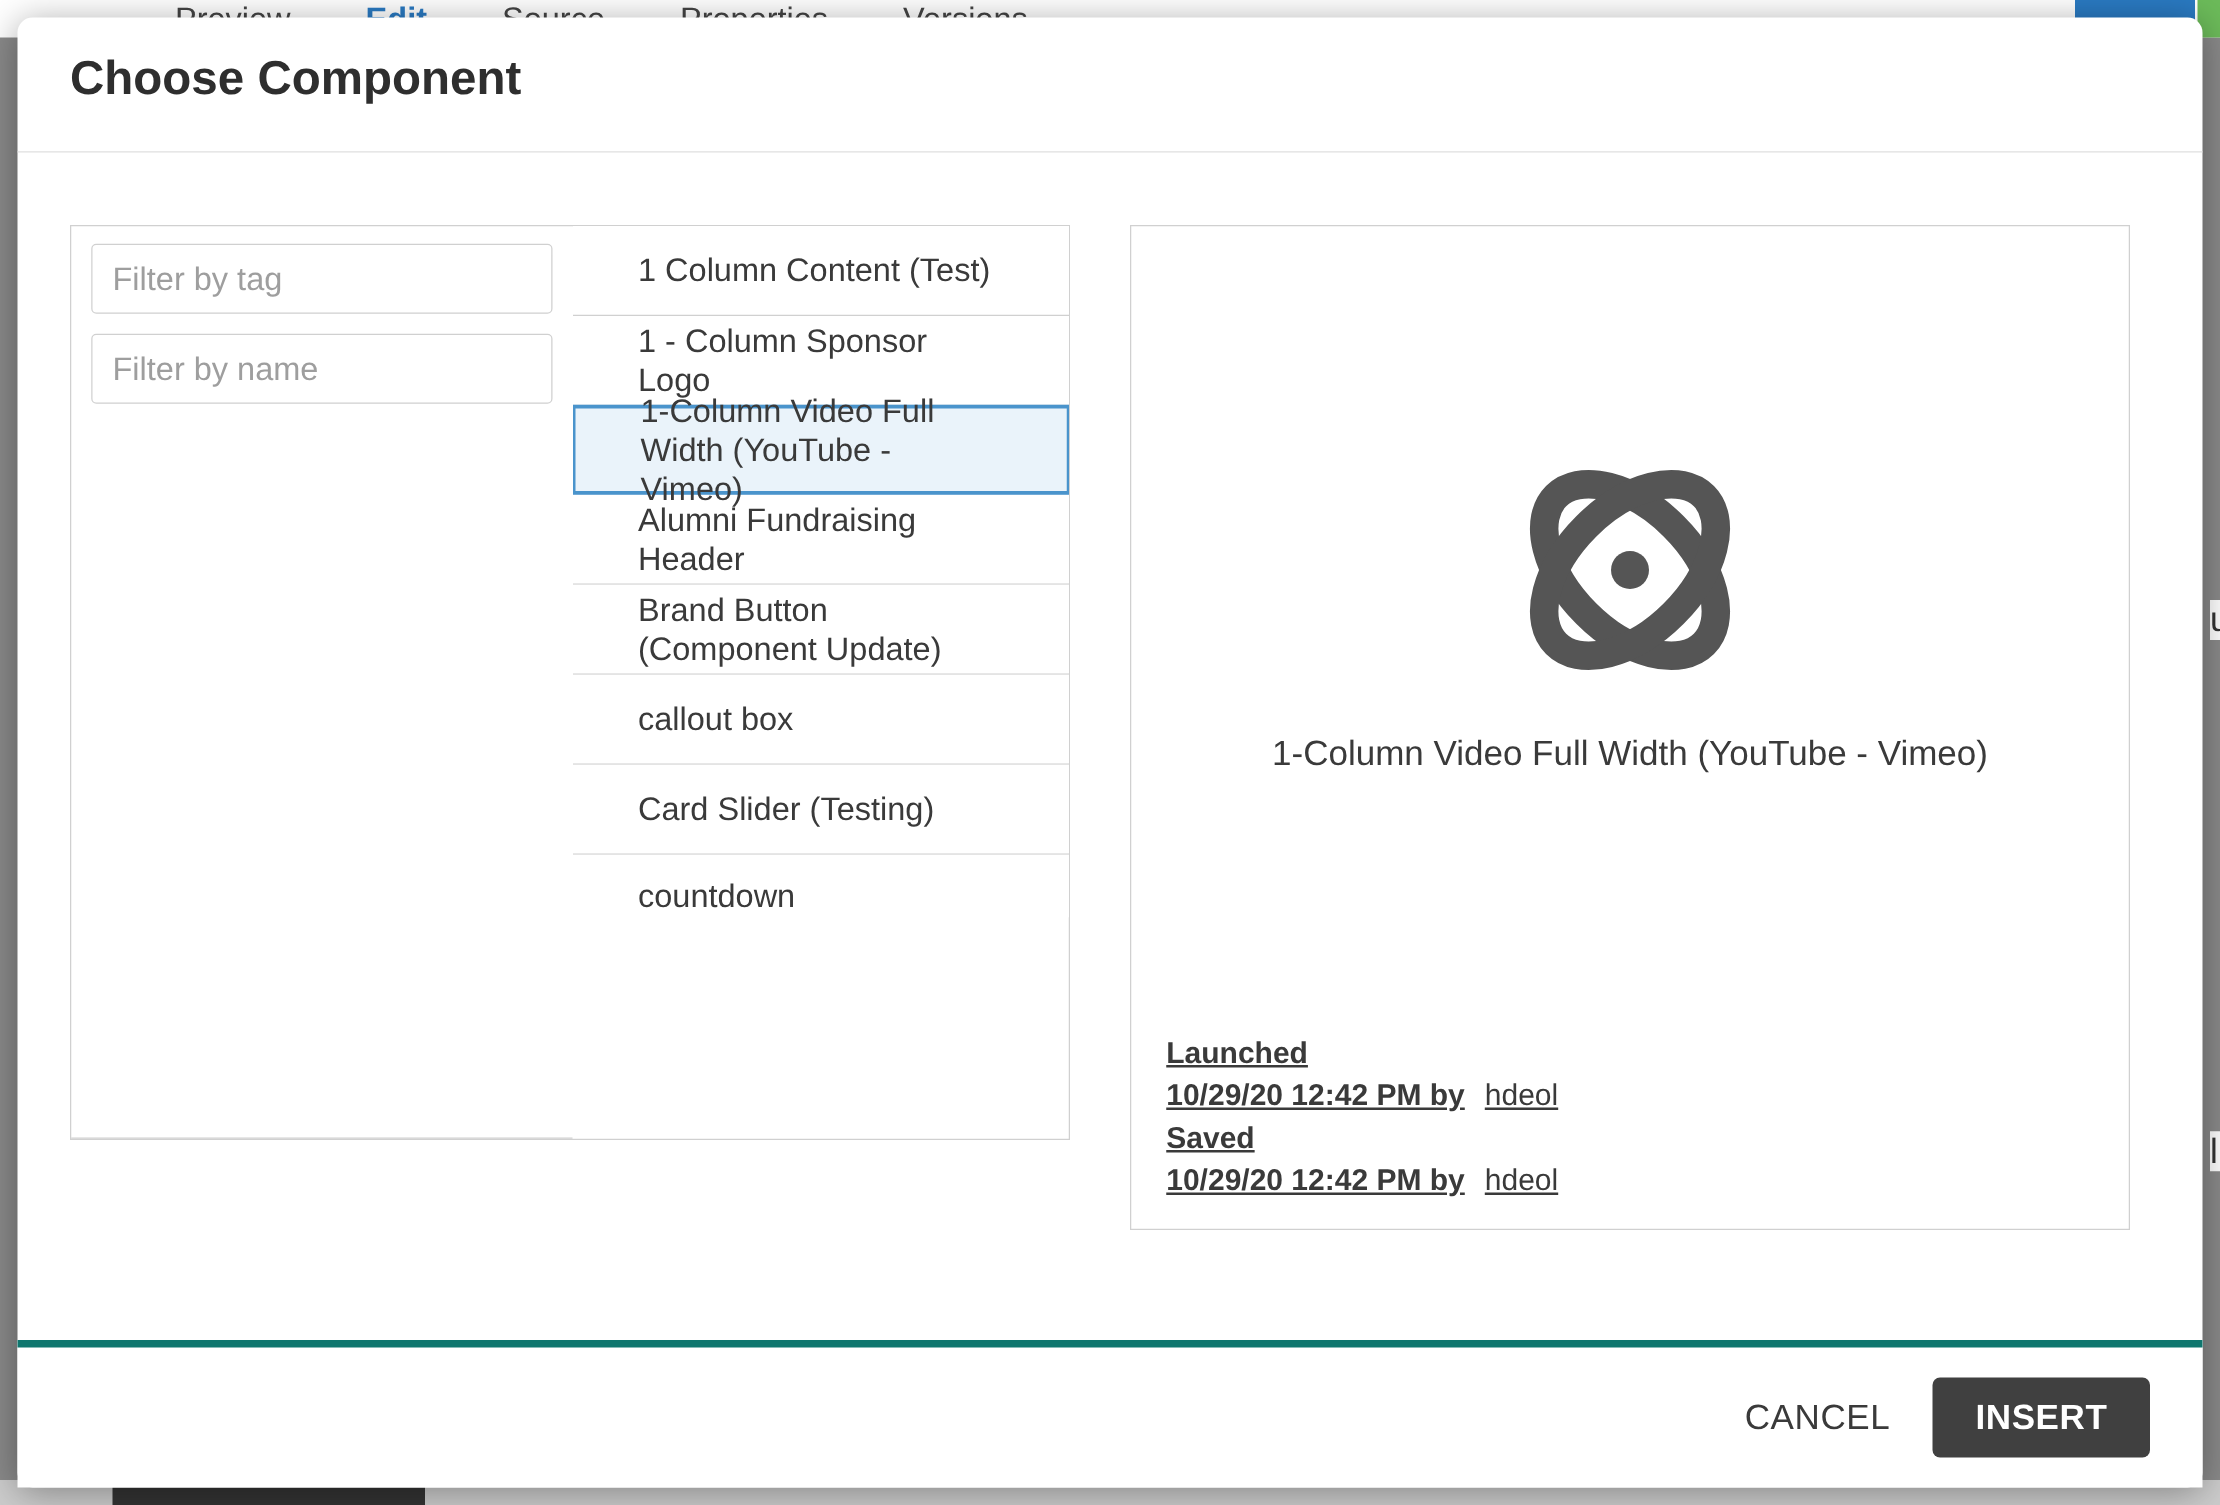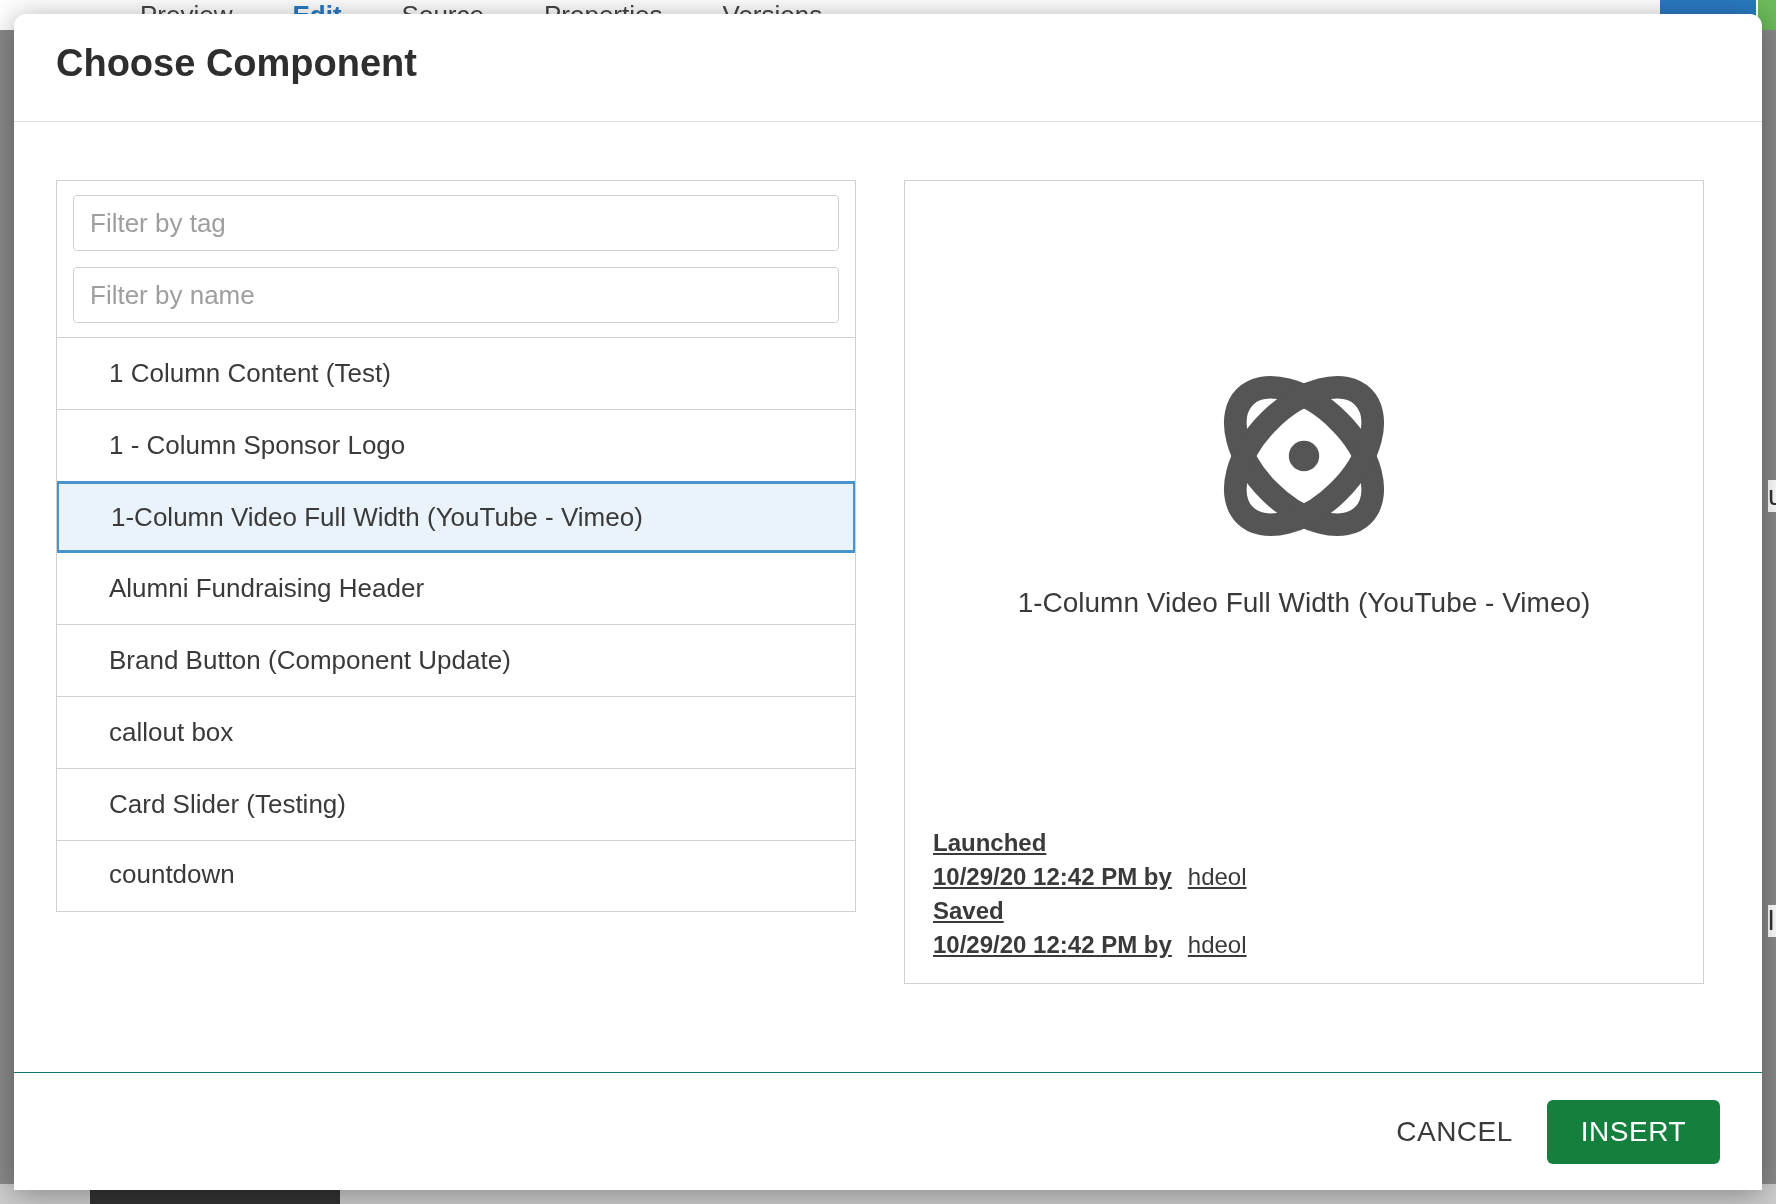--- a/index.html
+++ b/index.html
@@ -84,21 +84,21 @@
       gap: 48px;
       padding: 58px 42px 36px 42px;
       overflow: hidden;
     }
 
     
     .left-panel {
       width: 800px;
       border: 1px solid #d0d0d0;
       display: flex;
-      flex-direction: column;
+      flex-direction: row;
       height: 732px;
     }
     .filter-area {
       padding: 14px 16px 0 16px;
       display: flex;
       flex-direction: column;
       gap: 16px;
       border-bottom: 1px solid #d0d0d0;
       padding-bottom: 14px;
     }
@@ -176,47 +176,47 @@
       flex-direction: column;
       gap: 6px;
       font-size: 24px;
       color: #3a3a3a;
     }
     .meta-line { display: flex; align-items: center; gap: 16px; text-decoration: underline; }
     .meta-line strong { font-weight: 700; }
 
     
     .modal-footer {
-      border-top: 1px solid #0f766e;
+      border-top: 6px solid #0f766e;
       background: #fff;
       height: 118px;
       display: flex;
       align-items: center;
       justify-content: flex-end;
       gap: 34px;
       padding-right: 42px;
     }
     .btn-cancel {
       font-size: 28px;
       color: #3a3a3a;
       background: transparent;
       border: none;
       cursor: pointer;
       letter-spacing: 0.5px;
     }
     .btn-insert {
-      background: #15803d;
+      background: #404040;
       color: #fff;
       font-size: 28px;
       border: none;
       border-radius: 6px;
       padding: 16px 34px;
       cursor: pointer;
       letter-spacing: 0.5px;
-      font-weight: 400;
+      font-weight: 700;
     }
   </style>
 </head>
 <body>
 
 <div class="bg-bar">
   <span class="item">Preview</span>
   <span class="item active">Edit</span>
   <span class="item">Source</span>
   <span class="item">Properties</span>

